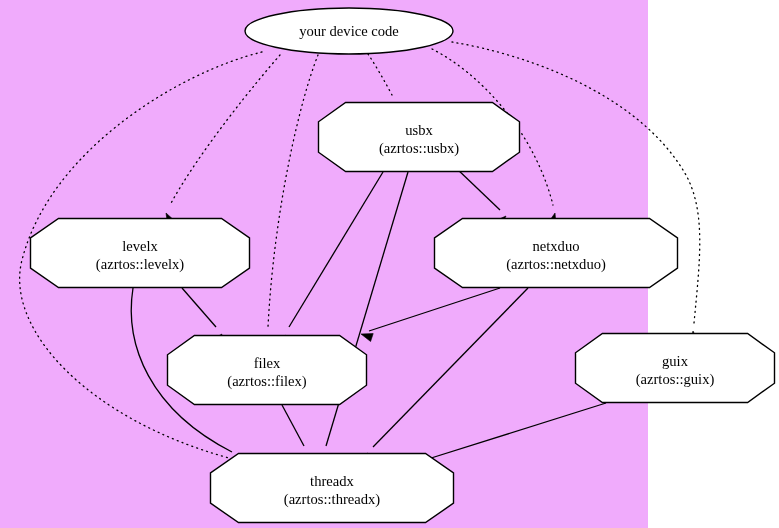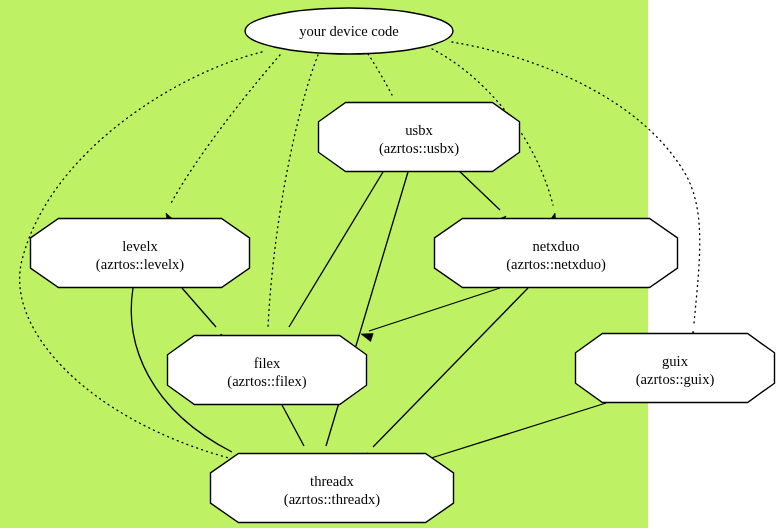--- a/index.html
+++ b/index.html
@@ -10,21 +10,21 @@
   body {
     width: 779px;
     height: 528px;
     overflow: hidden;
     font-family: "Liberation Serif", "DejaVu Serif", serif;
   }
   #graph-root {
     position: relative;
     width: 648px;
     height: 528px;
-    background: #bef264;
+    background: #f0abfc;
   }
   svg#graph-svg {
     display: block;
     width: 779px;
     height: 528px;
   }
   .node-shape {
     fill: #ffffff;
     stroke: #000000;
     stroke-width: 1.4;

